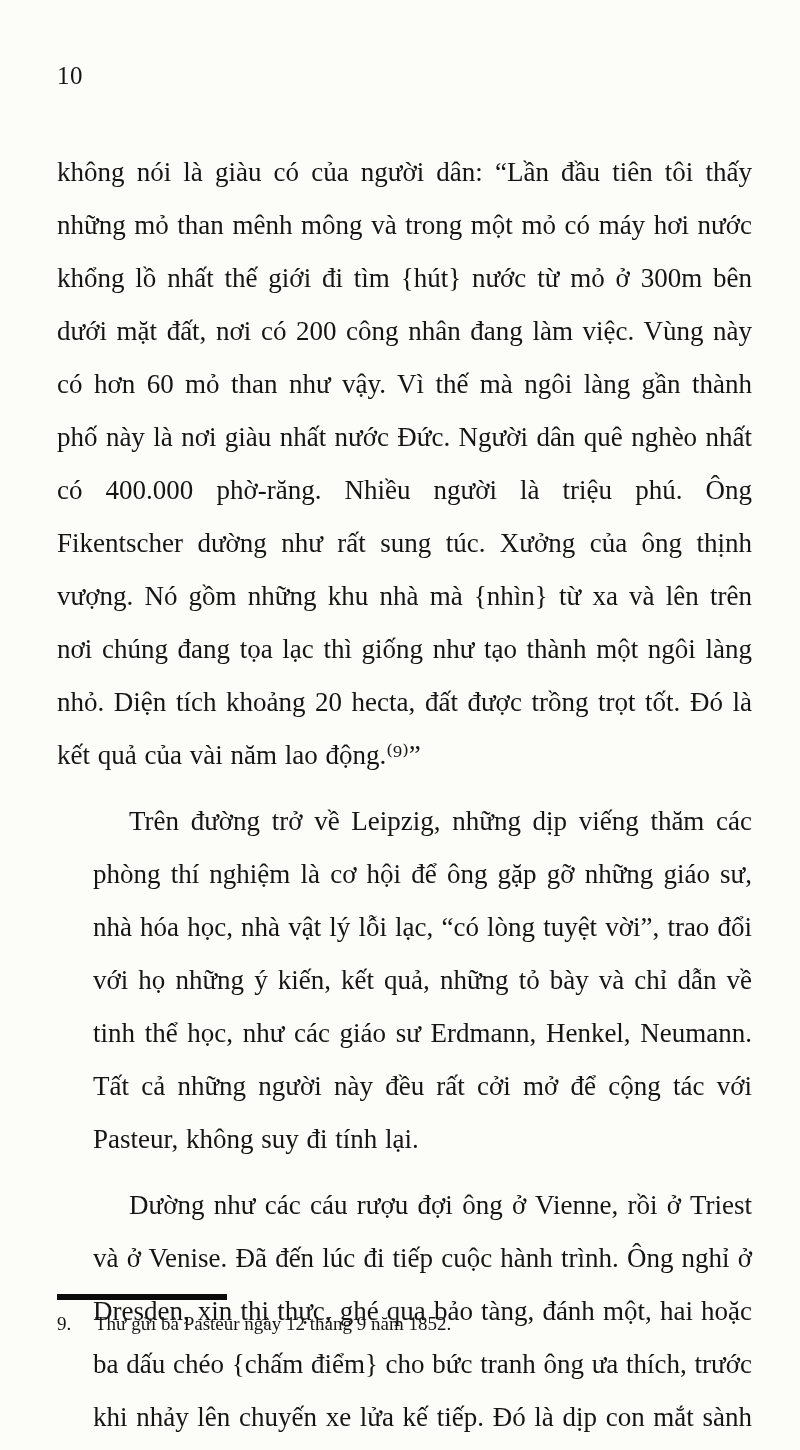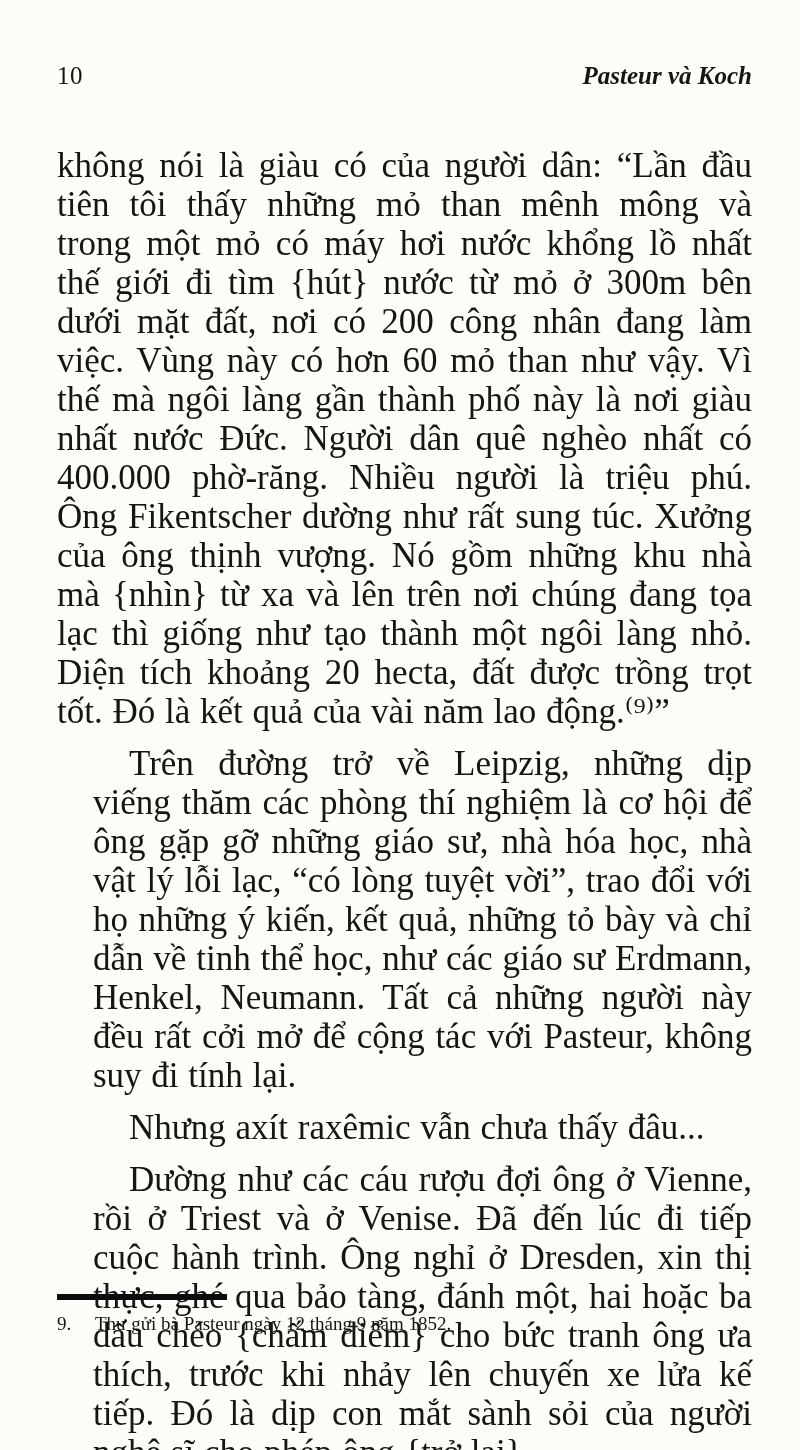--- a/index.html
+++ b/index.html
@@ -34,22 +34,22 @@
   }
   .running-title {
     font-style: italic;
     font-weight: 600;
     font-size: 25px;
   }
   .body-text {
     text-align: justify;
   }
   .para {
-    font-size: 35px;
-    line-height: 39px;
+    font-size: 27px;
+    line-height: 53px;
     margin: 0 0 13px 0;
     word-spacing: 1px;
   }
   .para.indent {
     text-indent: 36px;
     margin-left: 36px;
   }
   .footnote-block {
     position: absolute;
     left: 57px;
@@ -76,27 +76,25 @@
     flex: 1;
   }
 </style>
 </head>
 <body>
 
 <div class="page">
 
   <div class="page-header">
     <span class="page-number">10</span>
-    <span class="running-title">Pasteur và Koch</span>
   </div>
 
   <div class="body-text">
     <p class="para">không nói là giàu có của người dân: “Lần đầu tiên tôi thấy những mỏ than mênh mông và trong một mỏ có máy hơi nước khổng lồ nhất thế giới đi tìm {hút} nước từ mỏ ở 300m bên dưới mặt đất, nơi có 200 công nhân đang làm việc. Vùng này có hơn 60 mỏ than như vậy. Vì thế mà ngôi làng gần thành phố này là nơi giàu nhất nước Đức. Người dân quê nghèo nhất có 400.000 phờ-răng. Nhiều người là triệu phú. Ông Fikentscher dường như rất sung túc. Xưởng của ông thịnh vượng. Nó gồm những khu nhà mà {nhìn} từ xa và lên trên nơi chúng đang tọa lạc thì giống như tạo thành một ngôi làng nhỏ. Diện tích khoảng 20 hecta, đất được trồng trọt tốt. Đó là kết quả của vài năm lao động.⁽⁹⁾”</p>
     <p class="para indent">Trên đường trở về Leipzig, những dịp viếng thăm các phòng thí nghiệm là cơ hội để ông gặp gỡ những giáo sư, nhà hóa học, nhà vật lý lỗi lạc, “có lòng tuyệt vời”, trao đổi với họ những ý kiến, kết quả, những tỏ bày và chỉ dẫn về tinh thể học, như các giáo sư Erdmann, Henkel, Neumann. Tất cả những người này đều rất cởi mở để cộng tác với Pasteur, không suy đi tính lại.</p>
-    <p class="para indent">Nhưng axít raxêmic vẫn chưa thấy đâu...</p>
     <p class="para indent">Dường như các cáu rượu đợi ông ở Vienne, rồi ở Triest và ở Venise. Đã đến lúc đi tiếp cuộc hành trình. Ông nghỉ ở Dresden, xin thị thực, ghé qua bảo tàng, đánh một, hai hoặc ba dấu chéo {chấm điểm} cho bức tranh ông ưa thích, trước khi nhảy lên chuyến xe lửa kế tiếp. Đó là dịp con mắt sành sỏi của người nghệ sĩ cho phép ông {trở lại}</p>
   </div>
 
   <div class="footnote-block">
     <div class="footnote-rule"></div>
     <div class="footnote-line">
       <span class="footnote-marker">9.</span>
       <span class="footnote-text">Thư gửi bà Pasteur ngày 12 tháng 9 năm 1852.</span>
     </div>
   </div>

